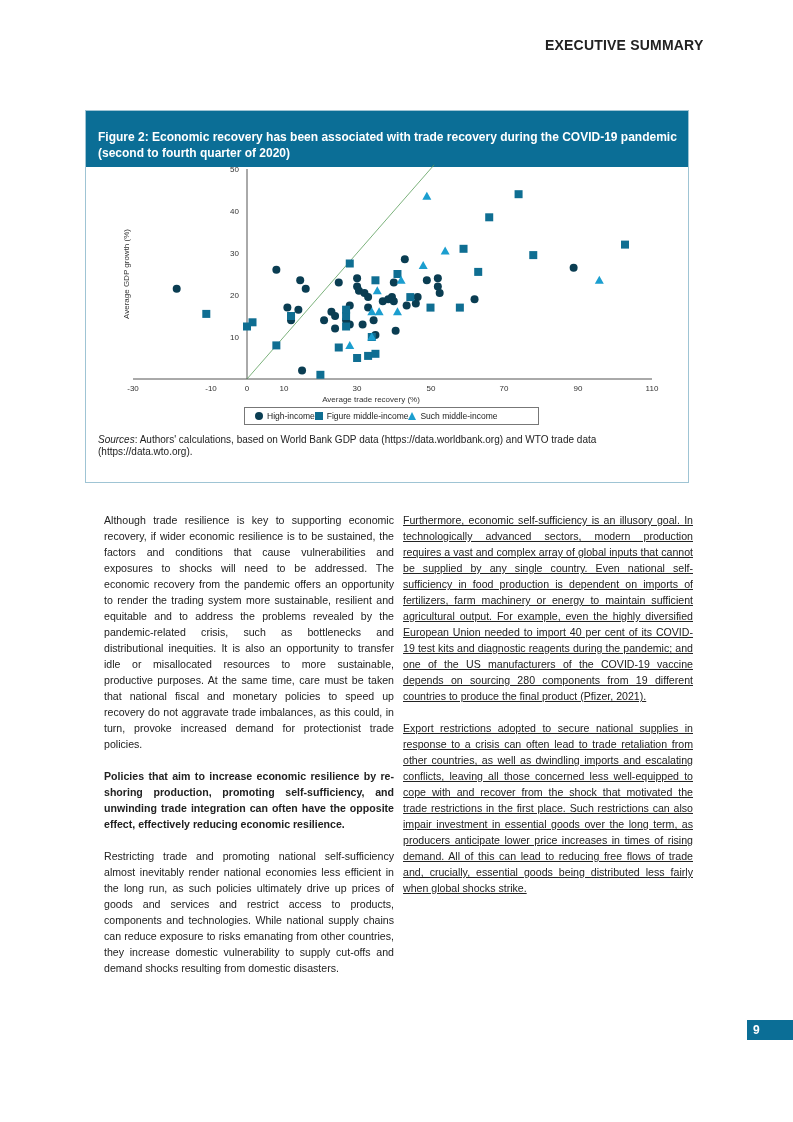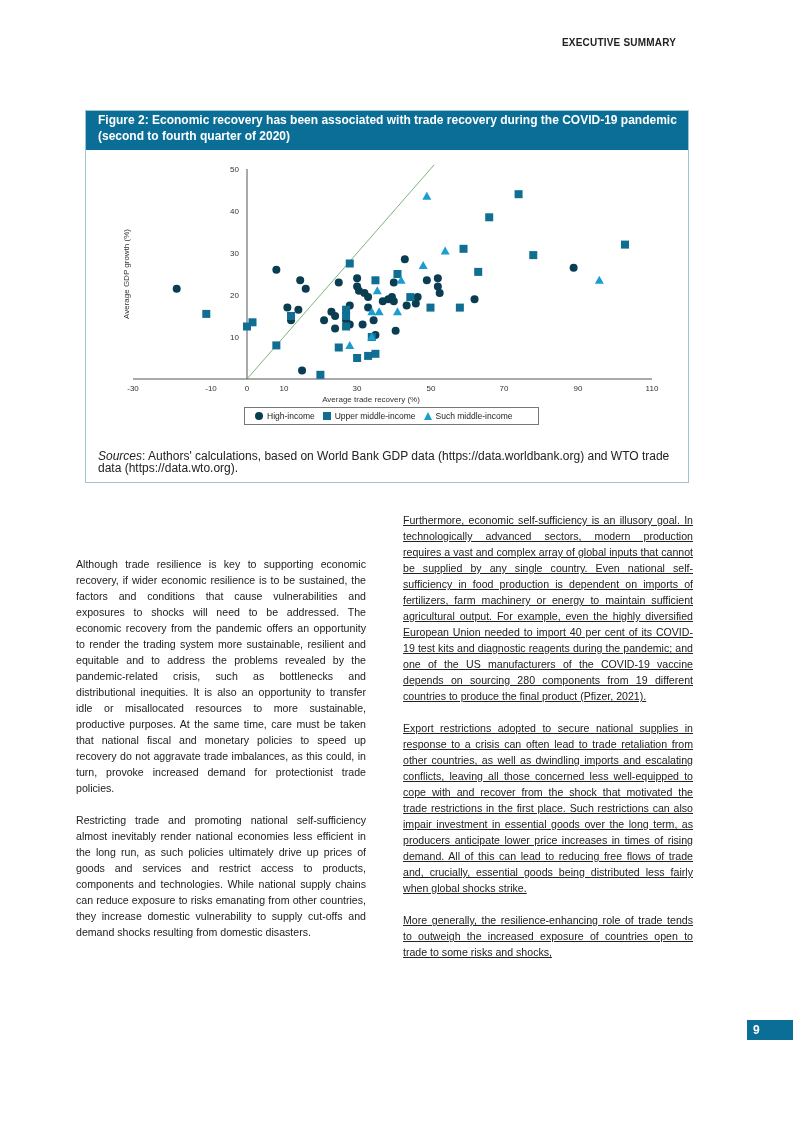--- a/index.html
+++ b/index.html
@@ -1,39 +1,39 @@
 <!DOCTYPE html>
 <html><head>
 <meta charset="utf-8">
 <style>
   html, body { margin: 0; padding: 0; background: #ffffff; }
   body { width: 793px; height: 1122px; position: relative; overflow: hidden;
          font-family: "Liberation Sans", "DejaVu Sans", sans-serif; color: #222; }
-  .running-head { position: absolute; top: 37px; left: 562px; font-size: 10px; font-weight: bold;
+  .running-head { position: absolute; top: 37px; left: 545px; font-size: 14px; font-weight: bold;
                   letter-spacing: 0.2px; color: #222; }
   .figure { position: absolute; left: 85px; top: 110px; width: 604px; height: 373px;
             border: 1.5px solid #9fc4d4; box-sizing: border-box; background: #fff; }
   .fig-header { background: #0b6e96; color: #fff; font-weight: bold; font-size: 12px; line-height: 16px;
-                padding: 1px 10px 6px 12px; height: 32px; }
+                padding: 18px 10px 6px 12px; height: 32px; }
   .chart-svg { position: absolute; left: 0; top: 0; }
   .chart-svg text { font-family: "Liberation Sans", "DejaVu Sans", sans-serif; fill: #333; }
   .legend { position: absolute; left: 158px; top: 296px; width: 295px; height: 18px; border: 1px solid #777;
-            box-sizing: border-box; font-size: 8.5px; display: flex; align-items: center; gap: 8px; padding-left: 10px; color: #222; }
+            box-sizing: border-box; font-size: 8.5px; display: flex; align-items: center; padding-left: 10px; color: #222; }
   .legend .item { display: flex; align-items: center; gap: 4px; }
   .legend .dot { width: 8px; height: 8px; border-radius: 50%; background: #0a3d52; display: inline-block; }
   .legend .sq { width: 8px; height: 8px; background: #0f6e92; display: inline-block; }
   .legend .tri { width: 0; height: 0; border-left: 4.5px solid transparent; border-right: 4.5px solid transparent;
                  border-bottom: 8px solid #1b9ecf; display: inline-block; }
-  .sources { position: absolute; left: 12px; top: 339px; width: 580px; font-size: 12px; line-height: 12px; color: #222; }
+  .sources { position: absolute; left: 12px; top: 323px; width: 580px; font-size: 10px; line-height: 12px; color: #222; }
   .sources p { margin: 0 0 3px 0; }
   .sources em { font-style: italic; }
   .col { position: absolute; top: 512px; width: 290px; font-size: 10.6px; line-height: 16px; text-align: justify; color: #222; }
   .col p { margin: 0 0 16px 0; }
   .col p.bold { font-weight: bold; }
-  .col-left { left: 76px; margin-top: 44px; }
+  .col-left { left: 104px; }
   .col-right { left: 403px; text-decoration: underline; }
   .page-num { position: absolute; left: 747px; top: 1020px; width: 46px; height: 20px; background: #0b6e96;
               color: #fff; font-weight: bold; font-size: 12px; line-height: 20px; padding-left: 6px; box-sizing: border-box; }
 </style>
 </head>
 <body>
 
 <div class="running-head">EXECUTIVE SUMMARY</div>
 
 <div class="figure">
@@ -146,37 +146,37 @@
       </g>
   </svg>
 
   <div class="legend">
     <div class="item">
       <span class="dot"></span>
       <span>High-income</span>
     </div>
     <div class="item">
       <span class="sq"></span>
-      <span>Upper middle-income</span>
+      <span>Figure middle-income</span>
     </div>
     <div class="item">
       <span class="tri"></span>
       <span>Such middle-income</span>
     </div>
   </div>
 
   <div class="sources">
     <p><em>Sources</em><span>: Authors' calculations, based on World Bank GDP data (https://data.worldbank.org) and WTO trade data (https://data.wto.org).</span></p>
   </div>
 </div>
 
 <div class="col col-left">
   <p>Although trade resilience is key to supporting economic recovery, if wider economic resilience is to be sustained, the factors and conditions that cause vulnerabilities and exposures to shocks will need to be addressed. The economic recovery from the pandemic offers an opportunity to render the trading system more sustainable, resilient and equitable and to address the problems revealed by the pandemic-related crisis, such as bottlenecks and distributional inequities. It is also an opportunity to transfer idle or misallocated resources to more sustainable, productive purposes. At the same time, care must be taken that national fiscal and monetary policies to speed up recovery do not aggravate trade imbalances, as this could, in turn, provoke increased demand for protectionist trade policies.</p>
+  <p class="bold">Policies that aim to increase economic resilience by re-shoring production, promoting self-sufficiency, and unwinding trade integration can often have the opposite effect, effectively reducing economic resilience.</p>
   <p>Restricting trade and promoting national self-sufficiency almost inevitably render national economies less efficient in the long run, as such policies ultimately drive up prices of goods and services and restrict access to products, components and technologies. While national supply chains can reduce exposure to risks emanating from other countries, they increase domestic vulnerability to supply cut-offs and demand shocks resulting from domestic disasters.</p>
 </div>
 
 <div class="col col-right">
   <p>Furthermore, economic self-sufficiency is an illusory goal. In technologically advanced sectors, modern production requires a vast and complex array of global inputs that cannot be supplied by any single country. Even national self-sufficiency in food production is dependent on imports of fertilizers, farm machinery or energy to maintain sufficient agricultural output. For example, even the highly diversified European Union needed to import 40 per cent of its COVID-19 test kits and diagnostic reagents during the pandemic; and one of the US manufacturers of the COVID-19 vaccine depends on sourcing 280 components from 19 different countries to produce the final product (Pfizer, 2021).</p>
   <p>Export restrictions adopted to secure national supplies in response to a crisis can often lead to trade retaliation from other countries, as well as dwindling imports and escalating conflicts, leaving all those concerned less well-equipped to cope with and recover from the shock that motivated the trade restrictions in the first place. Such restrictions can also impair investment in essential goods over the long term, as producers anticipate lower price increases in times of rising demand. All of this can lead to reducing free flows of trade and, crucially, essential goods being distributed less fairly when global shocks strike.</p>
-  <p>More generally, the resilience-enhancing role of trade tends to outweigh the increased exposure of countries open to trade to some risks and shocks,</p>
 </div>
 
 <div class="page-num">9</div>
 
 </body></html>

